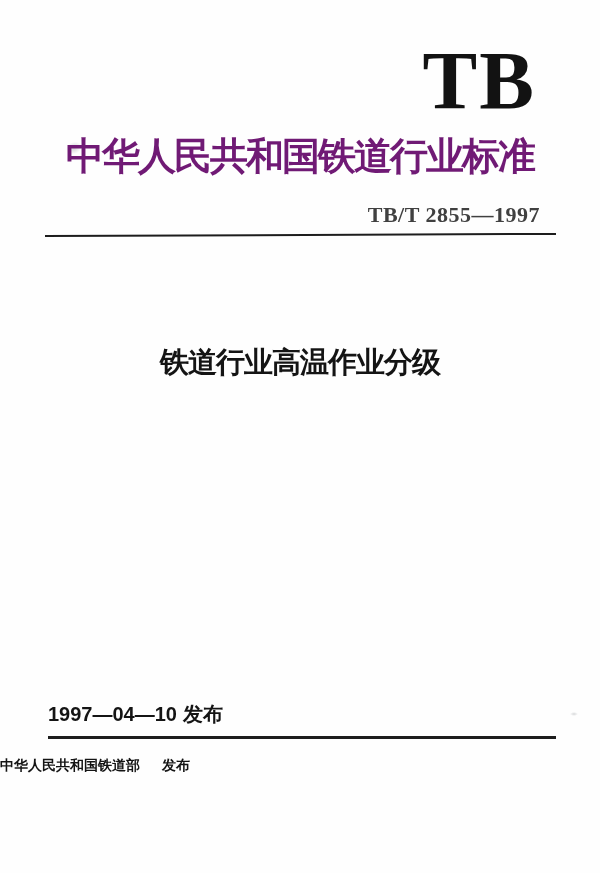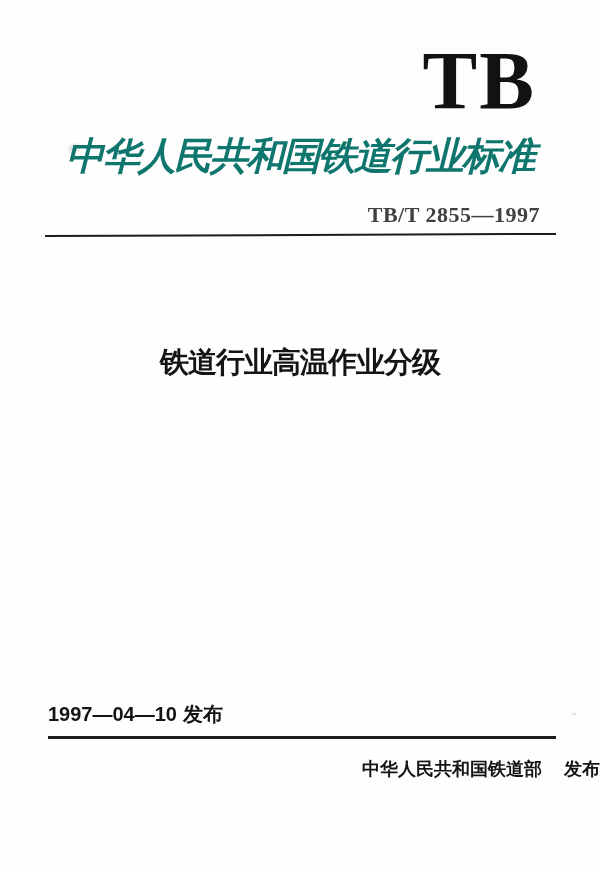--- a/index.html
+++ b/index.html
@@ -32,23 +32,22 @@
   
   .header-title {
     position: absolute;
     top: 131px;
     left: 0;
     width: 100%;
     text-align: center;
     font-size: 38px;
     font-weight: 700;
     letter-spacing: -2px;
-    color: #0f766e;
+    color: #701a75;
     white-space: nowrap;
-    font-style: italic;
   }
   
   .std-number {
     position: absolute;
     top: 202px;
     right: 60px;
     font-family: "Liberation Serif", "DejaVu Serif", serif;
     font-weight: 700;
     font-size: 22px;
     letter-spacing: 0.5px;
@@ -100,22 +99,22 @@
   }
   .dates-row .label {
     margin-left: 6px;
   }
   
   .publisher-line {
     position: absolute;
     top: 757px;
     left: 0;
     width: 100%;
-    text-align: right;
-    font-size: 18px;
+    text-align: left;
+    font-size: 14px;
     font-weight: 700;
     color: #141414;
     white-space: nowrap;
   }
   .publisher-line .publish-label {
     margin-left: 22px;
   }
   
   .scan-artifact {
     position: absolute;

